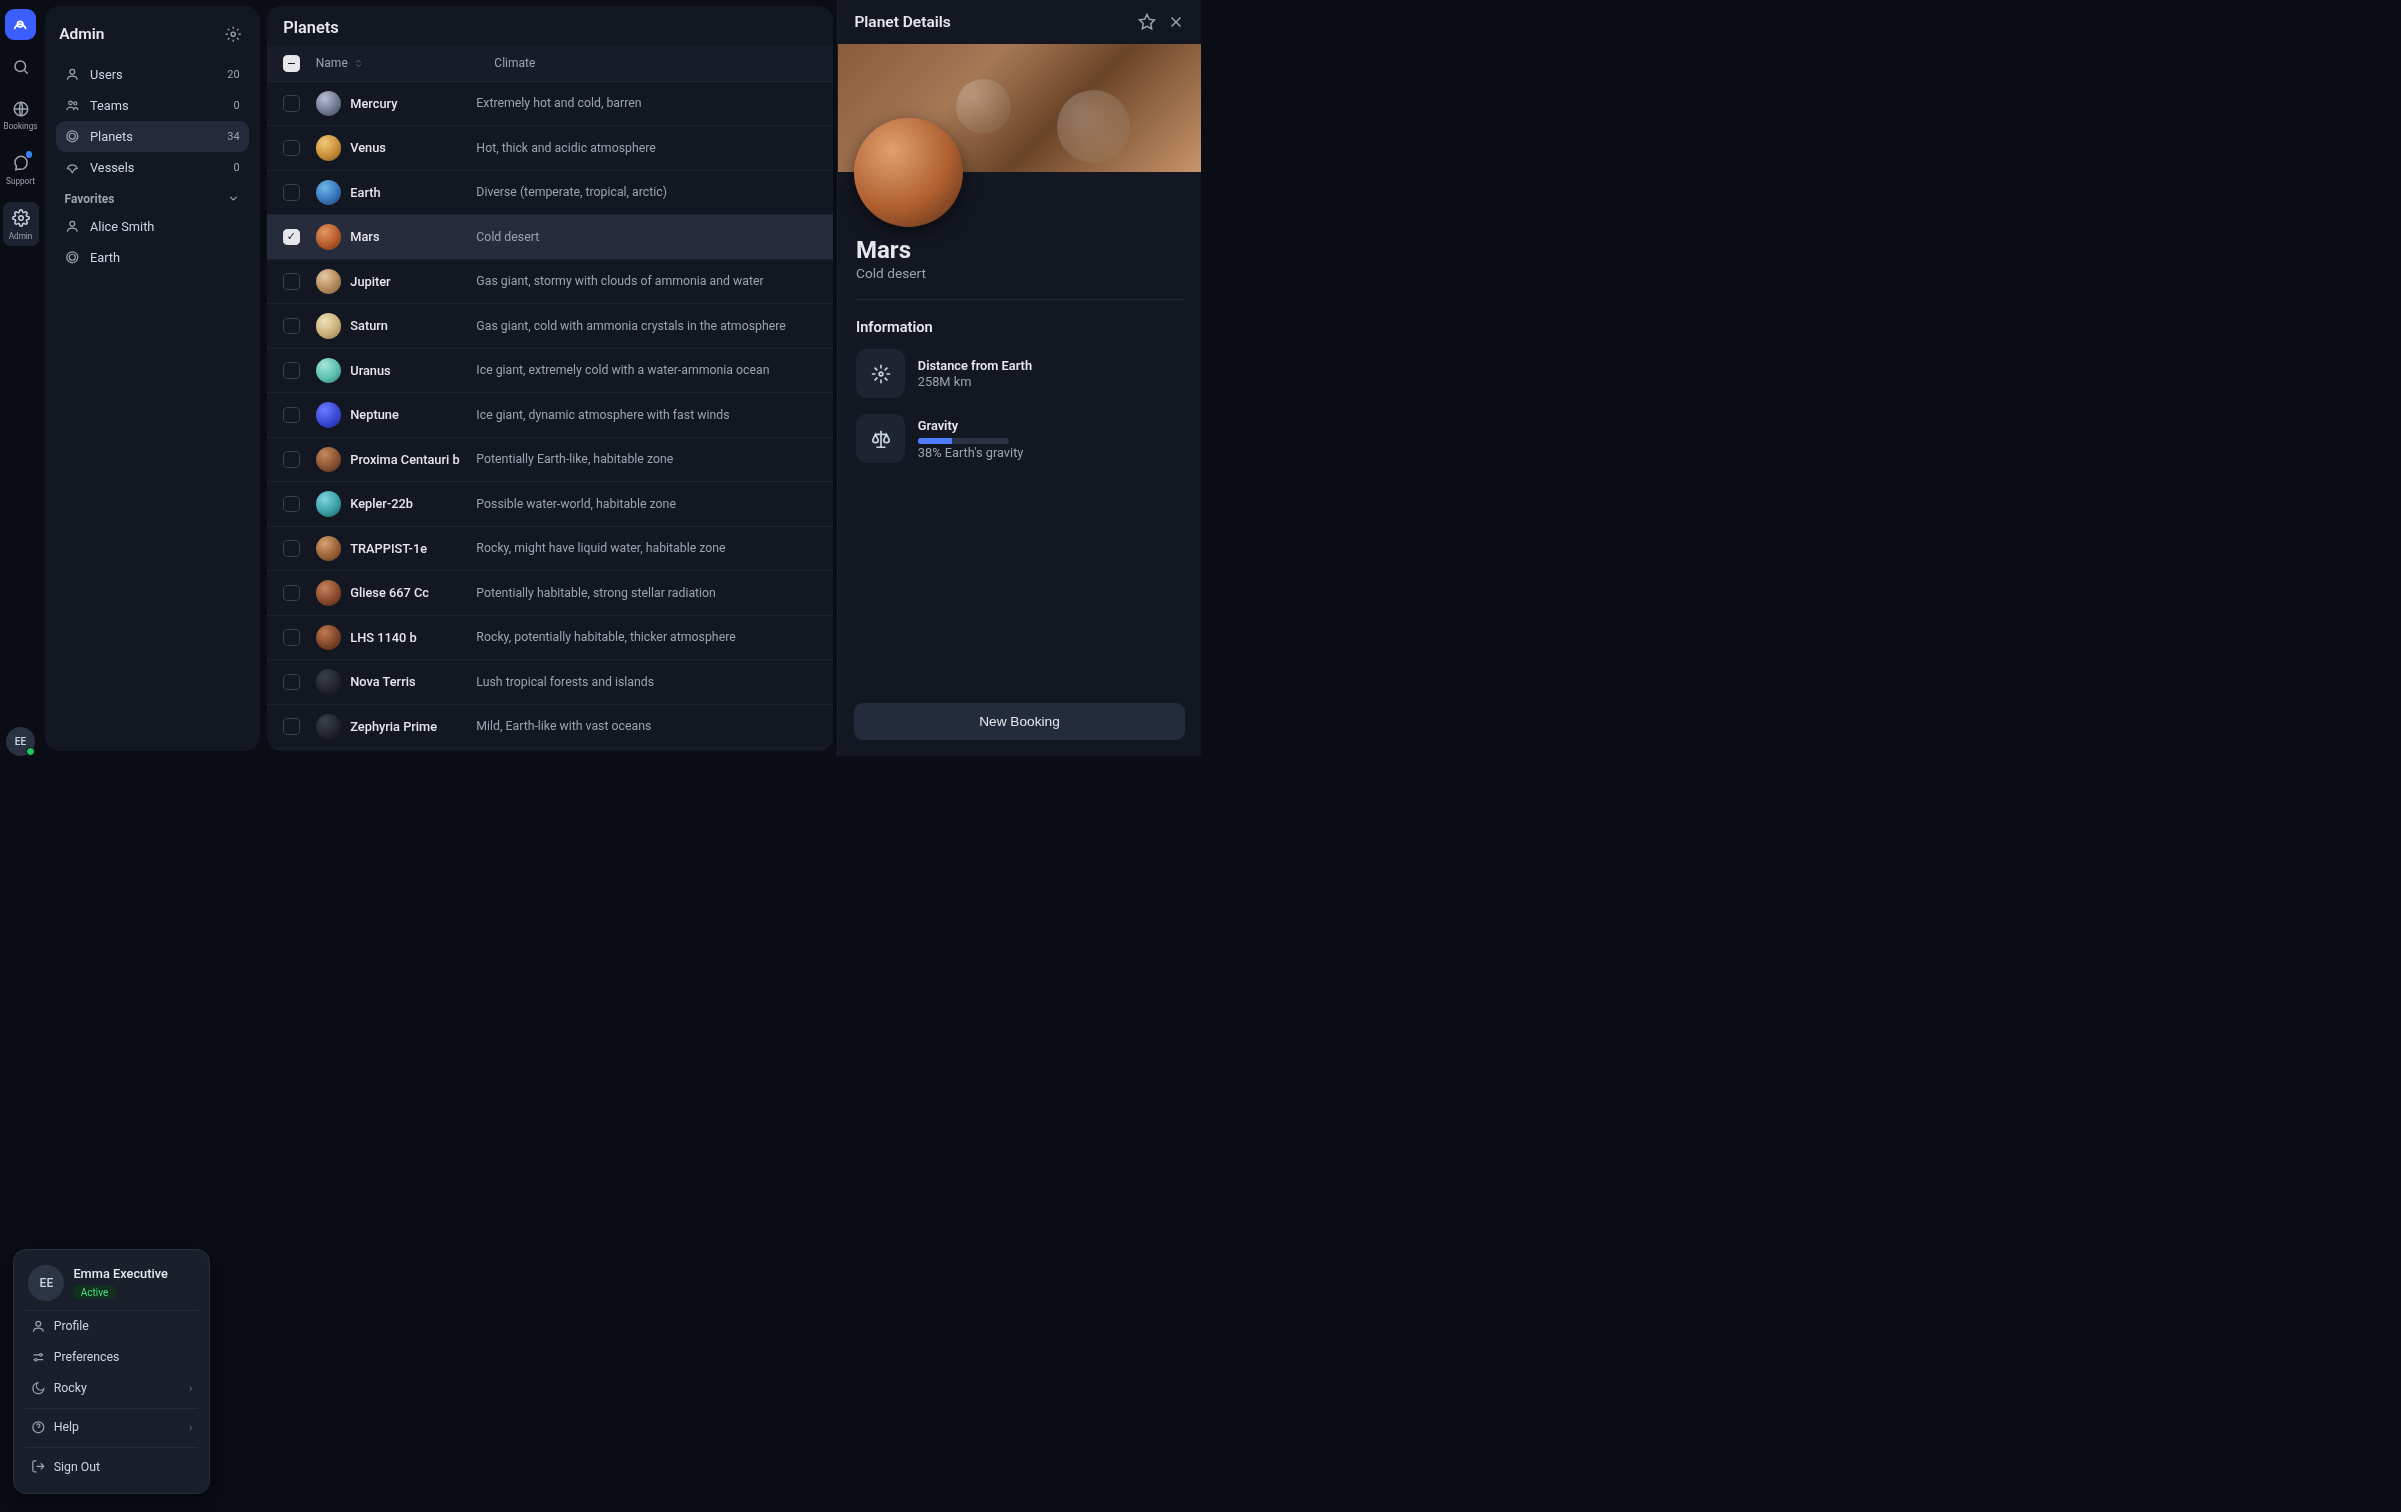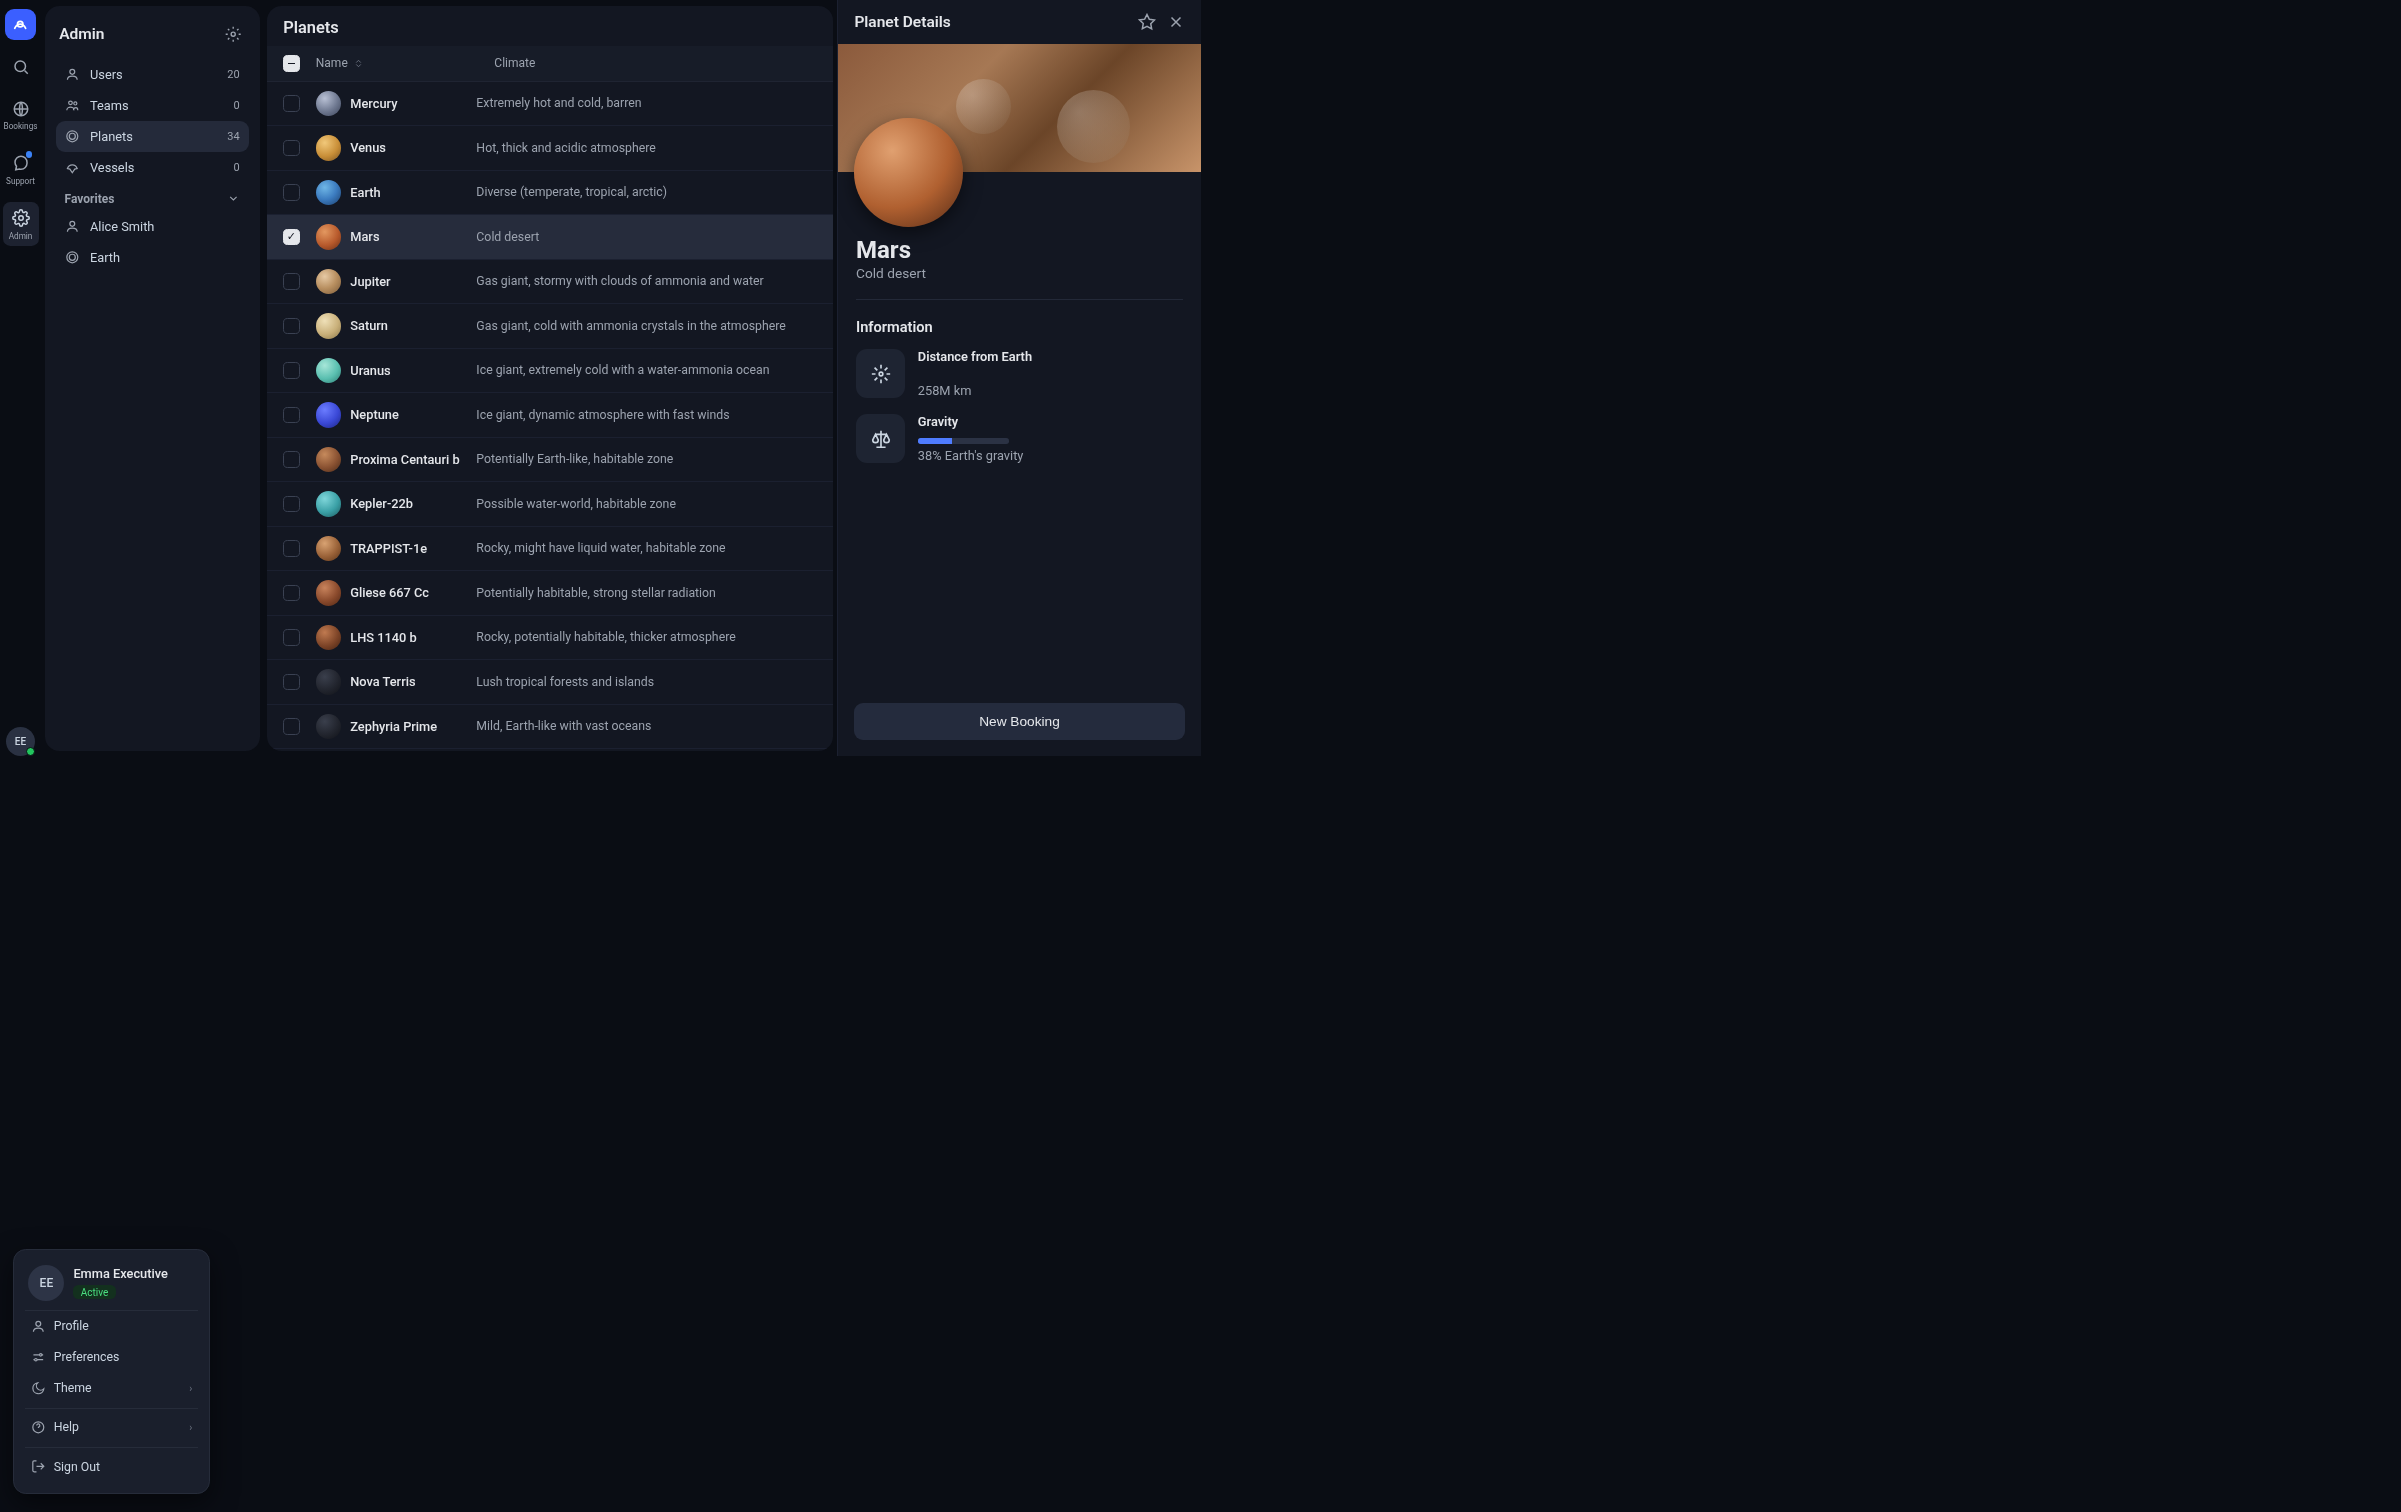--- a/index.html
+++ b/index.html
@@ -175,21 +175,21 @@
 .planet-name { font-size: 24px; font-weight: 700; }
 .planet-sub { font-size: 13.7px; color:#9ca3af; margin-top:1.8px; }
 .divider { height:0.9px; background:#232938; margin: 18px 0; }
 .sect-title { font-size: 14.6px; font-weight:600; margin-bottom: 12.8px; }
 .info-row { display:flex; gap: 12.8px; margin-bottom: 16.4px; }
 .info-ic {
   width: 49px; height: 49px; border-radius: 11px;
   background: #1e2432; display:flex; align-items:center; justify-content:center;
   color:#cbd5e1; flex-shrink:0;
 }
-.info-txt { display:flex; flex-direction:column; justify-content:space-between; flex:1;}
+.info-txt { display:flex; flex-direction:column; justify-content:center; flex:1;}
 .info-label { font-size: 12.8px; font-weight:600; }
 .info-val { font-size: 12.8px; color:#9ca3af; margin-top:1.8px;}
 .progress {
   width: 91px; height: 5.5px; border-radius: 2.7px;
   background: #2b3244; margin-top: 5.5px; overflow:hidden;
 }
 .progress-fill { height:100%; background:#4f7cff; }
 .details-foot { margin-top:auto; padding: 12.8px 16.4px 16.4px; }
 .btn-primary {
   width:100%; padding: 11px; border-radius: 9px;
@@ -622,21 +622,21 @@
         </svg>
       </span>
     <span>Preferences</span>
   </div>
   <div class="pop-item">
     <span class="ic">
         <svg width="14.6" height="14.6" viewBox="0 0 24 24" fill="none" stroke="currentColor" stroke-width="2">
           <path d="M21 13A9 9 0 1 1 11 3a7 7 0 0 0 10 10z"></path>
         </svg>
       </span>
-    <span>Theme</span>
+    <span>Rocky</span>
     <span class="chev">›</span>
   </div>
   <div class="pop-divider"></div>
   <div class="pop-item">
     <span class="ic">
         <svg width="14.6" height="14.6" viewBox="0 0 24 24" fill="none" stroke="currentColor" stroke-width="2">
           <circle cx="12" cy="12" r="9"></circle>
           <path d="M9.5 9a2.5 2.5 0 1 1 3.5 2.3c-.8.4-1 1-1 1.7M12 17h.01"></path>
         </svg>
       </span>

